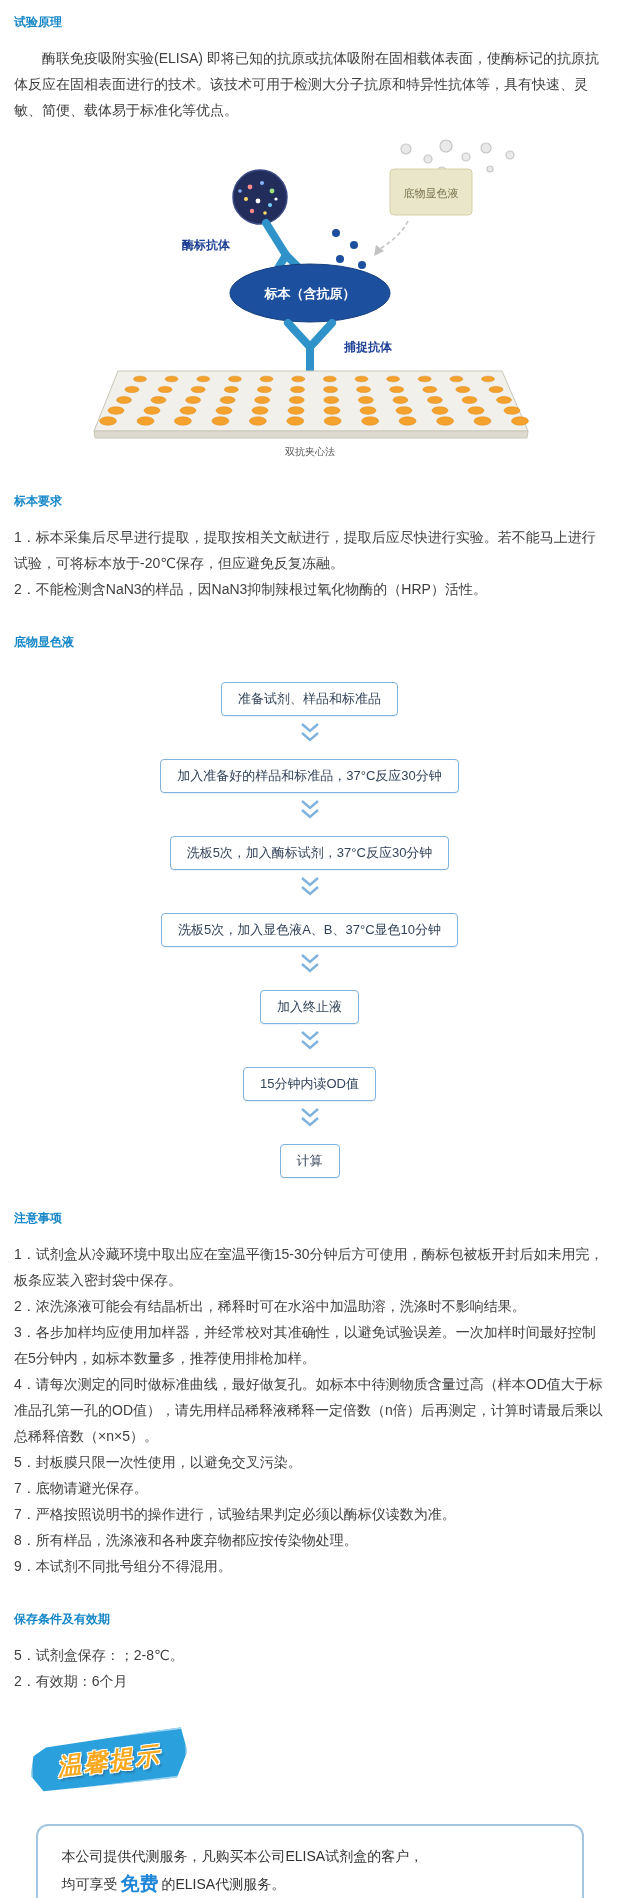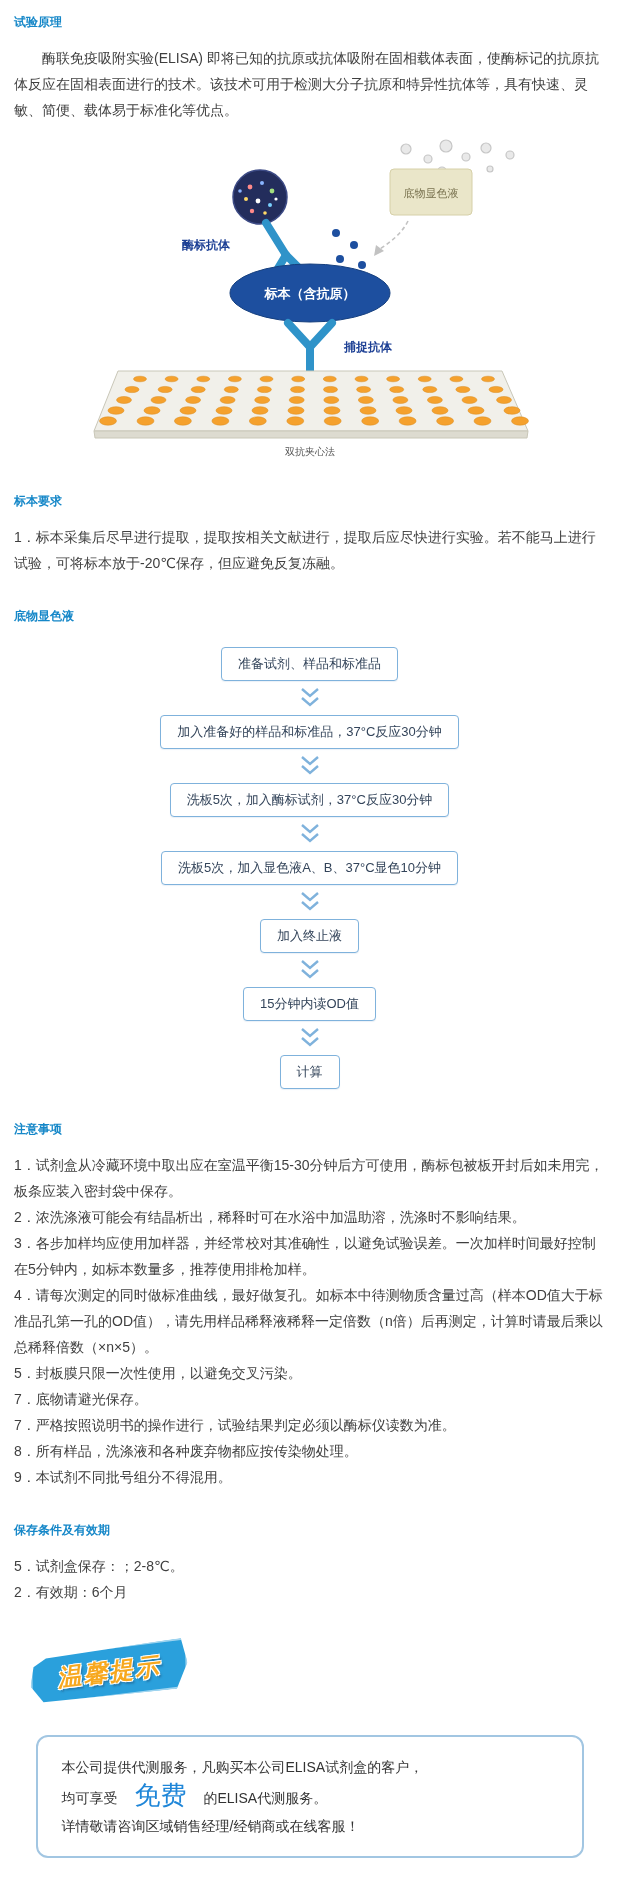--- a/index.html
+++ b/index.html
@@ -25,20 +25,21 @@
   .diagram { text-align:center; margin:16px 0 6px; }
   .diagram svg { display:block; margin:0 auto; }
   svg text { font-family:"Liberation Sans","DejaVu Sans",sans-serif; }
 
   
   .flow { display:flex; flex-direction:column; align-items:center; margin:22px 0 8px; }
   .flow-box {
     border:1px solid #7fb2dc; border-radius:4px; background:#fff;
     padding:7px 16px; font-size:13px; color:#33445a; line-height:18px;
     box-shadow:0 1px 1px rgba(120,160,200,.15);
+    margin-top:9px;
   }
   .flow-arrow { margin:6px 0; display:block; }
 
   
   .tip-wrap { position:relative; height:92px; margin:28px 0 2px 8px; }
   .tip-badge {
     position:absolute; left:8px; top:14px;
     width:158px; height:50px;
     background:#2aa0dc;
     transform:rotate(-7deg) skewX(-6deg);
@@ -59,21 +60,21 @@
   }
 
   
   .footer-box {
     width:548px; margin:10px auto 0;
     border:2px solid #a2c6e2; border-radius:12px;
     padding:16px 24px; font-size:14px; line-height:28px; color:#333;
     background:#fff;
   }
   .free {
-    color:#1f86d8; font-size:26px; font-weight:normal; margin:0 17px;
+    color:#1f86d8; font-size:19px; font-weight:bold; margin:0 3px;
     vertical-align:-1px;
   }
 </style>
 </head>
 <body>
 
 <div class="page">
 
   <h2 class="sec-title first">试验原理</h2>
   <p class="body-text indent">酶联免疫吸附实验(ELISA) 即将已知的抗原或抗体吸附在固相载体表面，使酶标记的抗原抗体反应在固相表面进行的技术。该技术可用于检测大分子抗原和特异性抗体等，具有快速、灵敏、简便、载体易于标准化等优点。</p>
@@ -207,20 +208,21 @@
             <ellipse cx="430.0" cy="282.0" rx="8.5" ry="4.2" fill="#f5a12d" stroke="#d98a1f" stroke-width="0.5"></ellipse>
           </g>
       </g>
 
       <text x="220" y="316" font-size="10" fill="#555" text-anchor="middle">双抗夹心法</text>
     </svg>
   </div>
 
   <h2 class="sec-title">标本要求</h2>
   <p class="item">1．标本采集后尽早进行提取，提取按相关文献进行，提取后应尽快进行实验。若不能马上进行试验，可将标本放于-20℃保存，但应避免反复冻融。</p>
+  <p class="item">2．不能检测含NaN3的样品，因NaN3抑制辣根过氧化物酶的（HRP）活性。</p>
 
   <h2 class="sec-title">底物显色液</h2>
   <div class="flow">
     <div class="flow-box">准备试剂、样品和标准品</div>
     <svg class="flow-arrow" width="22" height="22" viewBox="0 0 22 22">
       <path d="M3 2 L11 9 L19 2" fill="none" stroke="#7fb2dc" stroke-width="2.4"></path>
       <path d="M3 11 L11 18 L19 11" fill="none" stroke="#7fb2dc" stroke-width="2.4"></path>
     </svg>
     <div class="flow-box">加入准备好的样品和标准品，37°C反应30分钟</div>
     <svg class="flow-arrow" width="22" height="22" viewBox="0 0 22 22">

